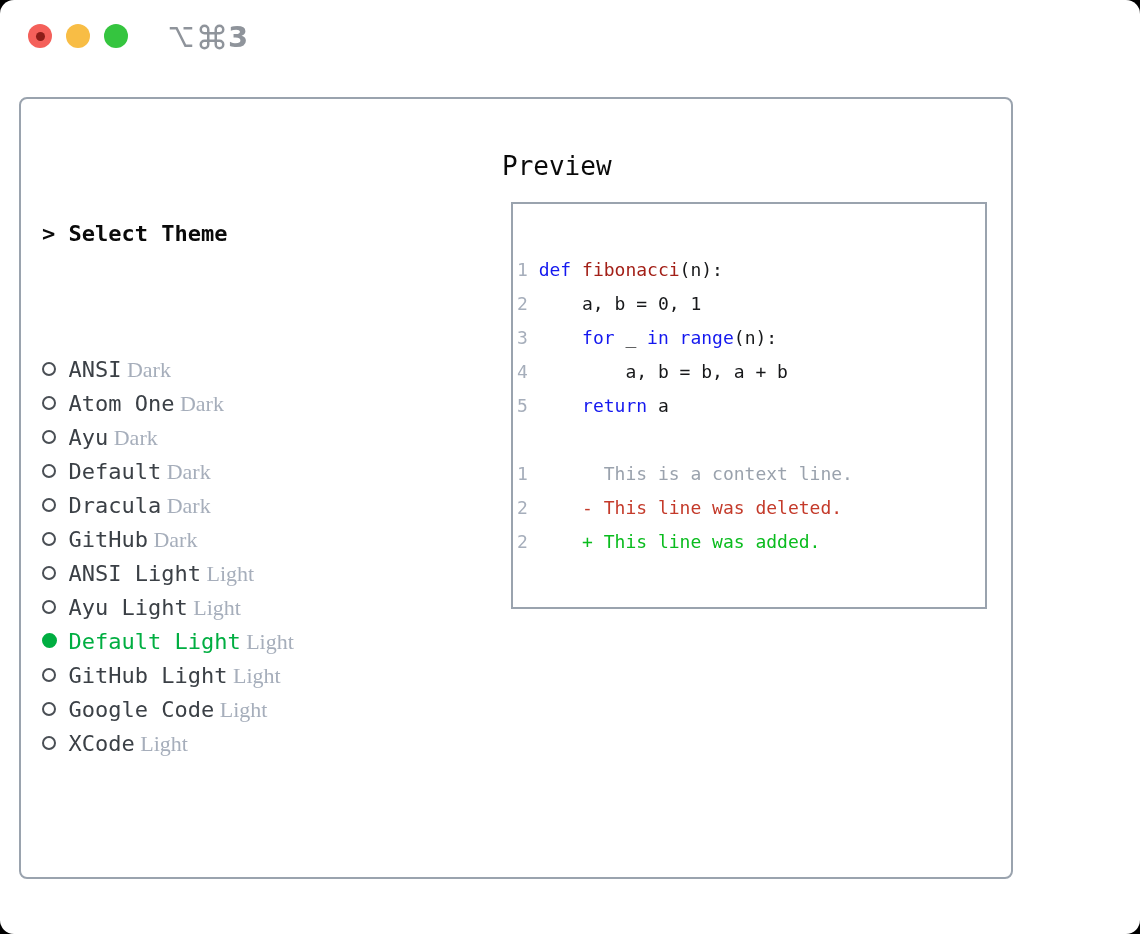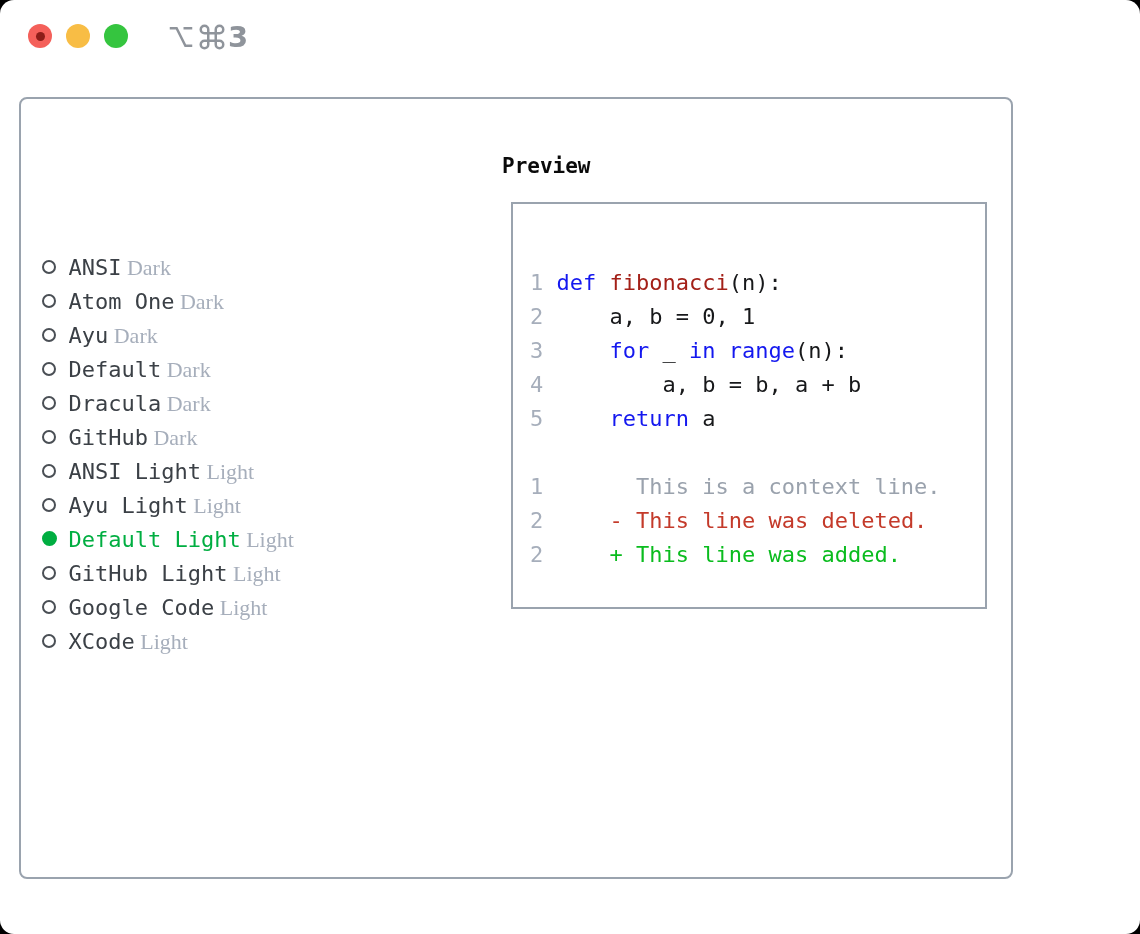--- a/index.html
+++ b/index.html
@@ -24,23 +24,23 @@
   .row{height:34px;}
   .marker{display:inline-block;width:2ch;}
   .hdr{font-weight:700;color:var(--hdr);}
   .radio{display:inline-block;width:14px;height:14px;box-sizing:border-box;border:2px solid var(--circle);border-radius:50%;vertical-align:1px;}
   .radio.sel{border-color:var(--green);background:var(--green);width:15px;height:15px;}
   .nm{color:var(--item);}
   .nm.sel{color:var(--green);margin-top:23px;}
   .tag{color:var(--muted);font-family:Liberation Serif, serif;}
 
   
-  .preview-title{position:absolute;left:481px;top:50px;font-size:21px;line-height:34px;font-weight:700;color:var(--hdr);}
+  .preview-title{position:absolute;left:481px;top:50px;font-size:26px;line-height:34px;font-weight:400;color:var(--hdr);}
   .preview-box{position:absolute;left:490px;top:103px;width:476px;height:407px;box-sizing:border-box;border:2px solid var(--border);background:#fff;}
-  .preview-pre{margin:13px;padding:49px 0 0 4px;font-size:22px;line-height:34px;white-space:pre;font-family:"DejaVu Sans Mono","Liberation Mono",monospace;}
+  .preview-pre{margin:0;padding:49px 0 0 4px;font-size:18px;line-height:34px;white-space:pre;font-family:"DejaVu Sans Mono","Liberation Mono",monospace;}
   .seg-num{color:var(--muted);}
   .seg-kw{color:var(--kw);}
   .seg-fn{color:var(--fn);}
   .seg-plain{color:var(--code);}
   .seg-ctx{color:var(--ctx);}
   .seg-del{color:var(--del);}
   .seg-add{color:var(--add);}
 </style>
 </head>
 <body>
@@ -61,20 +61,21 @@
       </svg>
     <svg width="30" height="30" viewBox="0 0 24 24">
         <path d="M6,2A4,4 0 0,1 10,6V8H14V6A4,4 0 0,1 18,2A4,4 0 0,1 22,6A4,4 0 0,1 18,10H16V14H18A4,4 0 0,1 22,18A4,4 0 0,1 18,22A4,4 0 0,1 14,18V16H10V18A4,4 0 0,1 6,22A4,4 0 0,1 2,18A4,4 0 0,1 6,14H8V10H6A4,4 0 0,1 2,6A4,4 0 0,1 6,2M16,18A2,2 0 0,0 18,20A2,2 0 0,0 20,18A2,2 0 0,0 18,16H16V18M14,10H10V14H14V10M6,16A2,2 0 0,0 4,18A2,2 0 0,0 6,20A2,2 0 0,0 8,18V16H6M8,6A2,2 0 0,0 6,4A2,2 0 0,0 4,6A2,2 0 0,0 6,8H8V6M18,8A2,2 0 0,0 20,6A2,2 0 0,0 18,4A2,2 0 0,0 16,6V8H18Z"></path>
       </svg>
     <span>3</span>
   </div>
 
   <div class="panel">
 
     <div class="left-pane">
+      <div class="row hdr"><span class="marker">&gt;</span><span>Select Theme</span></div>
 
       <div><div class="row"><span class="marker"><span class="radio"></span></span><span class="nm">ANSI</span><span class="tag"> Dark</span></div><div class="row"><span class="marker"><span class="radio"></span></span><span class="nm">Atom One</span><span class="tag"> Dark</span></div><div class="row"><span class="marker"><span class="radio"></span></span><span class="nm">Ayu</span><span class="tag"> Dark</span></div><div class="row"><span class="marker"><span class="radio"></span></span><span class="nm">Default</span><span class="tag"> Dark</span></div><div class="row"><span class="marker"><span class="radio"></span></span><span class="nm">Dracula</span><span class="tag"> Dark</span></div><div class="row"><span class="marker"><span class="radio"></span></span><span class="nm">GitHub</span><span class="tag"> Dark</span></div><div class="row"><span class="marker"><span class="radio"></span></span><span class="nm">ANSI Light</span><span class="tag"> Light</span></div><div class="row"><span class="marker"><span class="radio"></span></span><span class="nm">Ayu Light</span><span class="tag"> Light</span></div><div class="row"><span class="marker"><span class="radio sel"></span></span><span class="nm sel">Default Light</span><span class="tag"> Light</span></div><div class="row"><span class="marker"><span class="radio"></span></span><span class="nm">GitHub Light</span><span class="tag"> Light</span></div><div class="row"><span class="marker"><span class="radio"></span></span><span class="nm">Google Code</span><span class="tag"> Light</span></div><div class="row"><span class="marker"><span class="radio"></span></span><span class="nm">XCode</span><span class="tag"> Light</span></div></div>
 
       <div class="row"></div>
 
       
 
       
 
       

